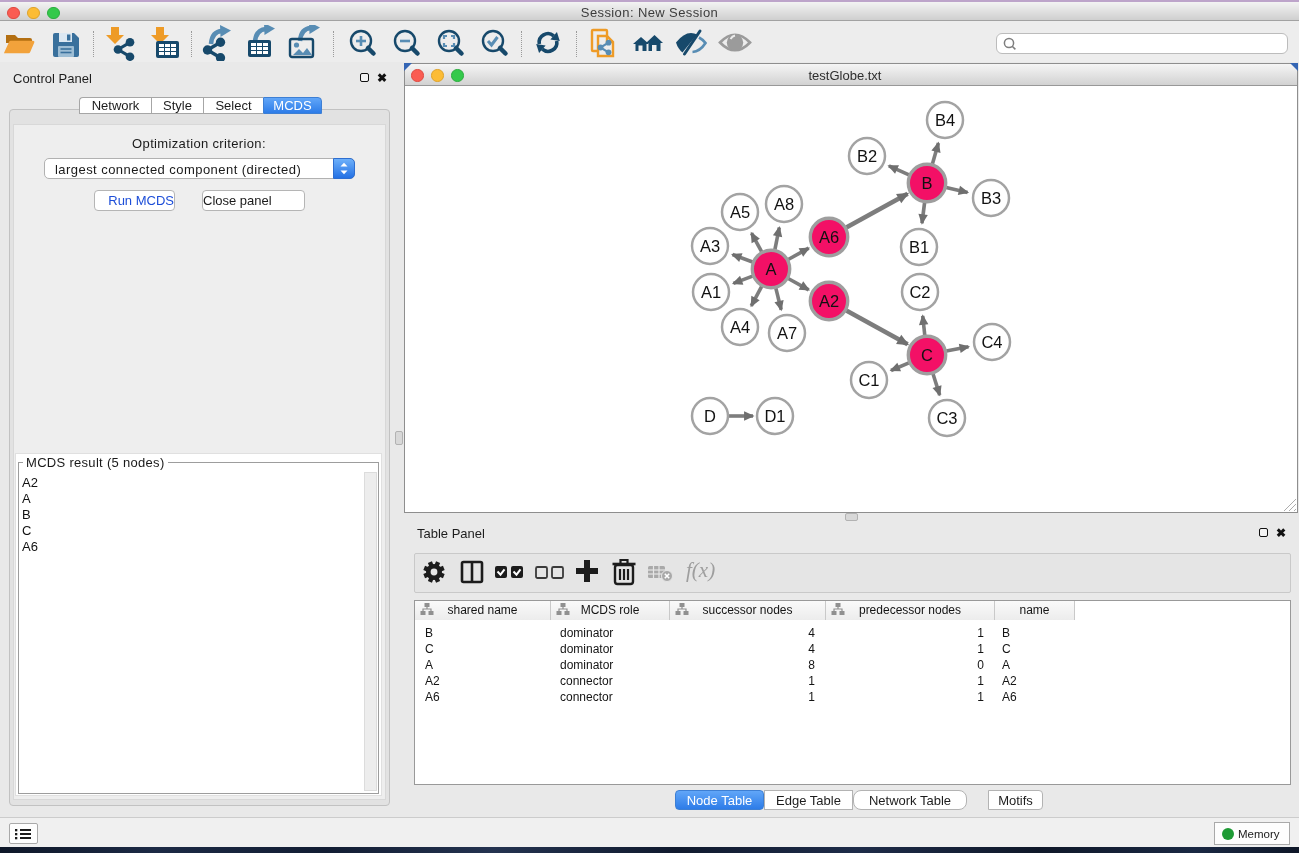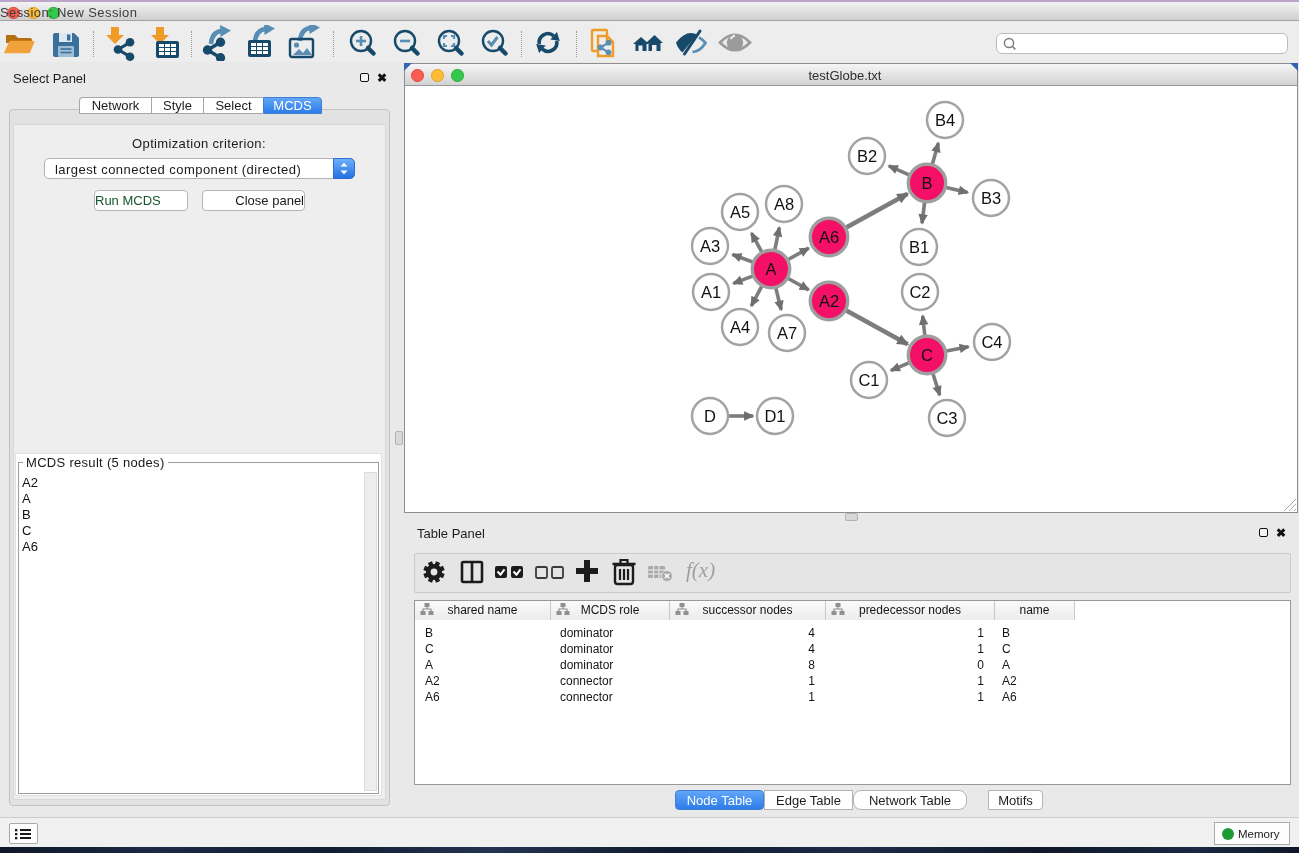--- a/index.html
+++ b/index.html
@@ -17,21 +17,21 @@
 .trow { position:absolute; font-size:12px; color:#141414; height:16px; line-height:16px; }
 </style></head>
 <body>
 
 <div class="abs" style="left:0;top:0;width:1299px;height:2px;background:#bda4ca"></div>
 
 <div class="abs" style="left:0;top:2px;width:1299px;height:19px;background:linear-gradient(#f3f3f3,#cfcfcf);border-bottom:1px solid #a2a2a2"></div>
 <div class="tl" style="left:7px;top:6.5px;background:#fa5c52;border:0.5px solid #df4a41"></div>
 <div class="tl" style="left:27px;top:6.5px;background:#fcbc35;border:0.5px solid #dfa32b"></div>
 <div class="tl" style="left:47px;top:6.5px;background:#34c94b;border:0.5px solid #2cad3f"></div>
-<div class="abs" style="left:0;top:5px;width:1299px;text-align:left;font-size:13px;letter-spacing:0.4px;color:#3c3c3c">Session: New Session</div>
+<div class="abs" style="left:0;top:5px;width:1299px;text-align:center;font-size:13px;letter-spacing:0.4px;color:#3c3c3c">Session: New Session</div>
 
 <div class="abs" style="left:0;top:21px;width:1299px;height:41px;background:#ededed"></div>
 <div class="vsep" style="left:93px"></div>
 <div class="vsep" style="left:191px"></div>
 <div class="vsep" style="left:333px"></div>
 <div class="vsep" style="left:521px"></div>
 <div class="vsep" style="left:576px"></div>
 <svg style="position:absolute;left:2px;top:25px" width="34" height="36" viewBox="0 0 34 36">
     <path d="M4,10 h9 l3,3 h12 a2,2 0 0 1 2,2 v3 h-26 z" fill="#b36f12"></path>
     <path d="M2,28 l5,-11 a2,2 0 0 1 1.8,-1.2 h22 a1.5,1.5 0 0 1 1.4,2 l-4,9.2 a2,2 0 0 1 -1.8,1.2 h-24.4 z" fill="#f2a23b"></path>
@@ -150,43 +150,43 @@
     <path d="M2,17.5 q15,-15.5 30,0 q-15,15.5 -30,0 z" fill="none" stroke="#9b9b9b" stroke-width="2.7"></path>
     <circle cx="17" cy="17.5" r="8.2" fill="#9b9b9b"></circle>
     <path d="M12.5,14 q1.8,-3 4.5,-3.5" fill="none" stroke="#ececec" stroke-width="2"></path>
   </svg>
 <div class="abs" style="left:996px;top:33px;width:292px;height:21px;background:#fff;border:1px solid #bcbcbc;border-radius:6px"></div>
 <svg class="abs" style="left:1002px;top:36px" width="16" height="16" viewBox="0 0 16 16">
     <circle cx="7" cy="7" r="4.6" fill="none" stroke="#7e7e7e" stroke-width="1.5"></circle>
     <line x1="10.2" y1="10.2" x2="13.4" y2="13.4" stroke="#7e7e7e" stroke-width="1.5"></line>
   </svg>
 
-<div class="abs panel-title" style="left:13px;top:71px">Select Panel</div>
+<div class="abs panel-title" style="left:13px;top:71px">Control Panel</div>
 <div class="floatbtn" style="left:360px;top:73px"></div>
 <div class="closex" style="left:377px;top:72px">✖</div>
 
 <div class="abs" style="left:9px;top:109px;width:381px;height:697px;background:#e2e2e2;border:1px solid #c2c2c2;border-radius:4px"></div>
 <div class="abs" style="left:13px;top:124px;width:373px;height:676px;background:#eeeeee;border:1px solid #d8d8d8"></div>
 
 <div class="tab" style="left:79px;width:72px;border-radius:4px 0 0 0;border-right:none">Network</div>
 <div class="tab" style="left:151px;width:52px;border-right:none">Style</div>
 <div class="tab" style="left:203px;width:60px;border-right:none">Select</div>
 <div class="tab blue" style="left:263px;width:59px;border-radius:0 4px 0 0">MCDS</div>
 <div class="abs" style="left:38px;top:136px;width:322px;text-align:center;font-size:13px;letter-spacing:0.35px;color:#1a1a1a">Optimization criterion:</div>
 
 <div class="abs" style="left:44px;top:158px;width:311px;height:21px;background:#fff;border:1px solid #b1b1b1;border-radius:5px"></div>
 <div class="abs" style="left:55px;top:162px;font-size:13px;letter-spacing:0.45px;color:#1a1a1a">largest connected component (directed)</div>
 <div class="abs" style="left:333px;top:158px;width:22px;height:21px;background:linear-gradient(#6db0fa,#2471e4);border-radius:0 5px 5px 0;border:1px solid #2e6ed0"></div>
 <svg class="abs" style="left:337px;top:160px" width="14" height="17" viewBox="0 0 14 17">
     <path d="M3.5,6.5 L7,2.8 L10.5,6.5 z" fill="#fff"></path>
     <path d="M3.5,10.5 L7,14.2 L10.5,10.5 z" fill="#fff"></path>
   </svg>
 
-<div class="abs" style="left:94px;top:190px;width:94px;height:21px;background:#fff;border:1px solid #b5b5b5;border-radius:4px;text-align:left;font-size:13px;color:#14532d;line-height:20px">Run MCDS</div>
-<div class="abs" style="left:202px;top:190px;width:103px;height:21px;background:#fff;border:1px solid #b5b5b5;border-radius:4px;text-align:right;font-size:13px;color:#1a1a1a;line-height:20px">Close panel</div>
+<div class="abs" style="left:94px;top:190px;width:81px;height:21px;background:#fff;border:1px solid #b5b5b5;border-radius:4px;text-align:right;font-size:13px;color:#1d4ed8;line-height:20px">Run MCDS</div>
+<div class="abs" style="left:202px;top:190px;width:103px;height:21px;background:#fff;border:1px solid #b5b5b5;border-radius:4px;text-align:left;font-size:13px;color:#1a1a1a;line-height:20px">Close panel</div>
 
 <div class="abs" style="left:15px;top:453px;width:367px;height:343px;background:#fff;border:1px solid #e0e0e0"></div>
 <div class="abs" style="left:18px;top:462px;width:361px;height:332px;border:1px solid #9d9d9d"></div>
 <div class="abs" style="left:23px;top:455px;background:#fff;padding:0 3px;font-size:13px;letter-spacing:0.3px;color:#1a1a1a">MCDS result (5 nodes)</div>
 <div class="abs" style="left:364px;top:472px;width:13px;height:319px;background:#ededed;border:1px solid #dcdcdc"></div>
 <div class="abs" style="left:22px;top:475px;font-size:13px;color:#111;line-height:16px">A2<br>A<br>B<br>C<br>A6</div>
 
 <div class="abs" style="left:395px;top:431px;width:8px;height:14px;background:#d8d8d8;border:1px solid #b2b2b2;border-radius:2px"></div>
 
 <div class="abs" style="left:404px;top:63px;width:894px;height:450px;background:#fff;border:1px solid #8e8e8e"></div>

